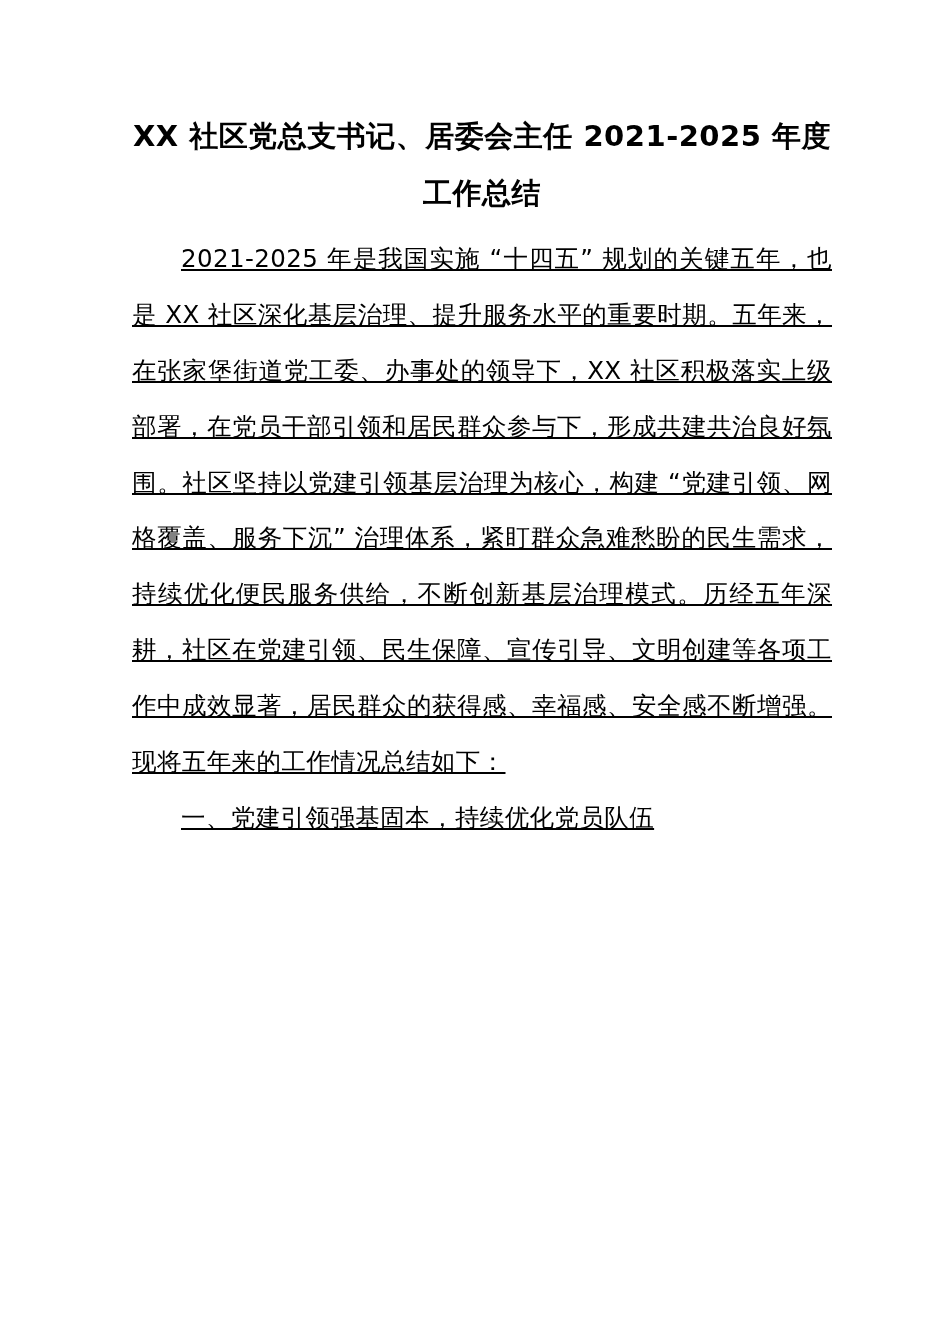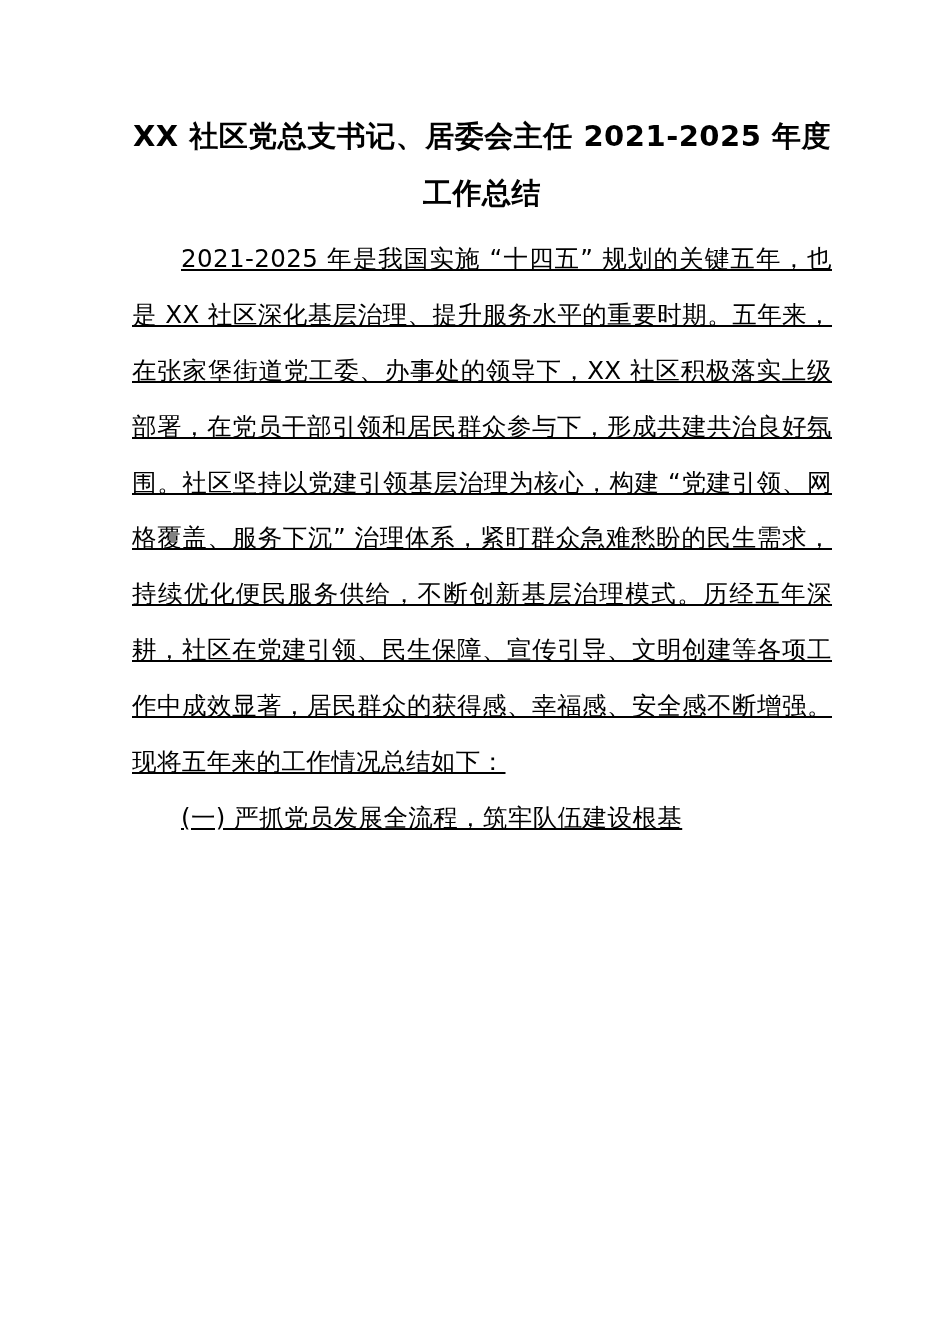--- a/index.html
+++ b/index.html
@@ -49,14 +49,14 @@
   .para.sub-heading {
     text-indent: 2em;
   }
 </style>
 </head>
 <body>
 
 <div class="page">
   <h1 class="doc-title">XX 社区党总支书记、居委会主任 2021-2025 年度工作总结</h1>
   <p class="para indent">2021-2025 年是我国实施 “十四五” 规划的关键五年，也是 XX 社区深化基层治理、提升服务水平的重要时期。五年来，在张家堡街道党工委、办事处的领导下，XX 社区积极落实上级部署，在党员干部引领和居民群众参与下，形成共建共治良好氛围。社区坚持以党建引领基层治理为核心，构建 “党建引领、网格覆盖、服务下沉” 治理体系，紧盯群众急难愁盼的民生需求，持续优化便民服务供给，不断创新基层治理模式。历经五年深耕，社区在党建引领、民生保障、宣传引导、文明创建等各项工作中成效显著，居民群众的获得感、幸福感、安全感不断增强。现将五年来的工作情况总结如下：</p>
-  <p class="para sub-heading">(一) 严抓党员发展全流程，筑牢队伍建设根基</p>
+  <p class="para heading-num">一、党建引领强基固本，持续优化党员队伍</p>
 </div>
 
 </body></html>

